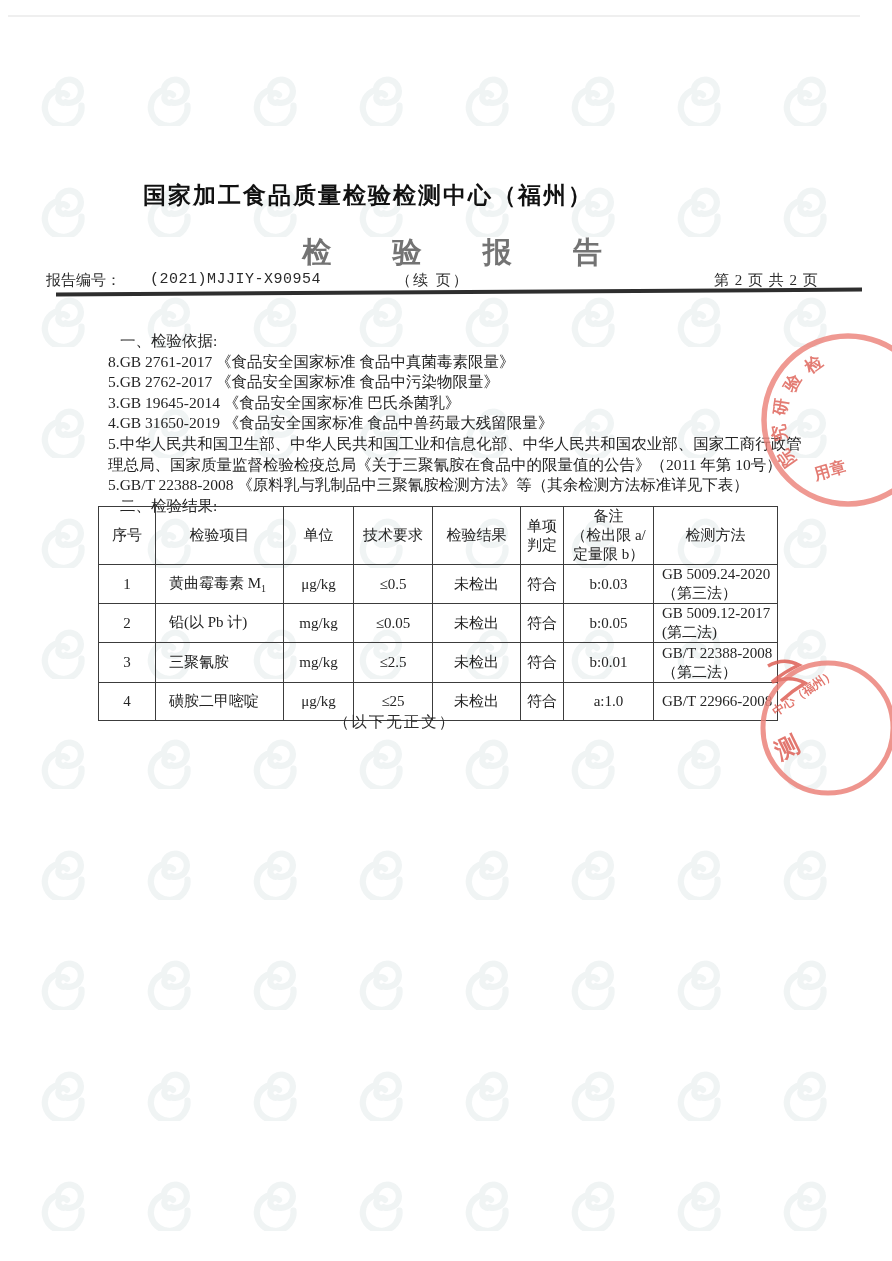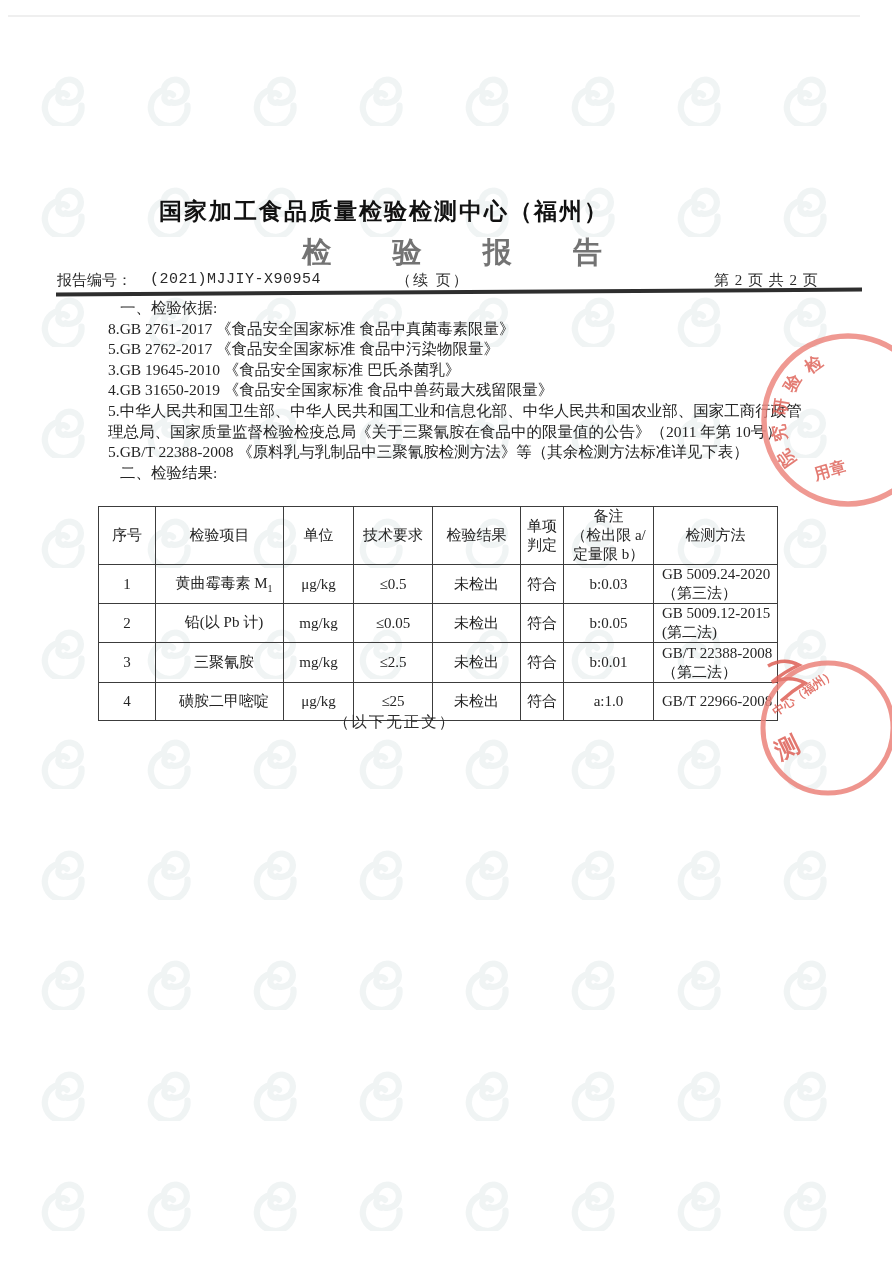--- a/index.html
+++ b/index.html
@@ -8,48 +8,48 @@
     font-family:"Liberation Serif","DejaVu Serif",serif;color:#222;
   }
   #watermarks{position:absolute;inset:0;pointer-events:none;}
   .wm{position:absolute;opacity:.6;}
   .topline{position:absolute;left:8px;top:15px;width:852px;height:2px;background:#efefef;}
   .org-title{
     position:absolute;left:0;top:120px;width:892px;margin:0;text-align:center;
     font-size:31px;font-weight:bold;letter-spacing:7px;color:#111;white-space:nowrap;
   }
   .center-name{
-    position:absolute;left:0;top:180px;width:736px;margin:16px;text-align:center;
+    position:absolute;left:0;top:180px;width:736px;margin:0;text-align:center;
     font-size:23px;font-weight:bold;letter-spacing:2px;color:#111;
   }
   .report-title{
     position:absolute;left:0;top:217px;width:892px;margin:16px;text-align:center;
     font-size:29px;font-weight:bold;letter-spacing:20px;word-spacing:14px;color:#737373;white-space:nowrap;
   }
   .meta{position:absolute;left:0;top:271px;width:892px;height:22px;font-size:15px;color:#2b2b2b;}
-  .meta .lbl{position:absolute;left:57px;}
+  .meta .lbl{position:absolute;left:46px;}
   .meta .no{position:absolute;left:150px;font-family:"Liberation Mono","DejaVu Sans Mono",monospace;font-size:15px;letter-spacing:.5px;}
   .meta .cont{position:absolute;left:396px;letter-spacing:2px;}
   .meta .pg{position:absolute;left:714px;letter-spacing:1px;}
   .rule{position:absolute;left:56px;top:290px;width:806px;height:4px;background:#2e2e2e;transform:rotate(-0.35deg);}
   .sec{
-    position:absolute;left:108px;top:298px;width:700px;
+    position:absolute;left:108px;top:331px;width:700px;
     font-size:15.5px;line-height:20.6px;color:#242424;
   }
   .sec .h{padding-left:12px;}
   .results-table{
     position:absolute;left:98px;top:506px;border-collapse:collapse;table-layout:fixed;
     font-size:15px;color:#242424;
   }
   .results-table th,.results-table td{
     border:1.6px solid #3c3c3c;padding:0 4px;text-align:center;vertical-align:middle;
     overflow:hidden;
   }
   .results-table th{font-weight:normal;white-space:pre-line;line-height:19px;}
-  .results-table td.item{text-align:center;padding-left:13px;}
+  .results-table td.item{text-align:left;padding-left:13px;}
   .results-table td.method{text-align:left;padding-left:8px;white-space:pre-line;line-height:19px;}
   .results-table sub{font-size:10px;}
   .footer-note{
     position:absolute;left:0;top:712px;width:790px;text-align:center;
     font-size:15.5px;letter-spacing:2px;color:#2b2b2b;
   }
   .seal{position:absolute;pointer-events:none;}
   .seal text{font-family:"Liberation Serif","DejaVu Serif",serif;font-weight:bold;}
 </style>
 </head>
@@ -511,21 +511,21 @@
     <span class="cont">（续 页）</span>
     <span class="pg">第 2 页  共 2 页</span>
   </div>
 
   <div class="rule"></div>
 
   <div class="sec">
     <div class="h">一、检验依据:</div>
     <div>8.GB 2761-2017 《食品安全国家标准 食品中真菌毒素限量》</div>
     <div>5.GB 2762-2017 《食品安全国家标准 食品中污染物限量》</div>
-    <div>3.GB 19645-2010 《食品安全国家标准 巴氏杀菌乳》</div>
+    <div>3.GB 19645-2014 《食品安全国家标准 巴氏杀菌乳》</div>
     <div>4.GB 31650-2019 《食品安全国家标准 食品中兽药最大残留限量》</div>
     <div>5.中华人民共和国卫生部、中华人民共和国工业和信息化部、中华人民共和国农业部、国家工商行政管理总局、国家质量监督检验检疫总局《关于三聚氰胺在食品中的限量值的公告》（2011 年第 10号）</div>
     <div>5.GB/T 22388-2008 《原料乳与乳制品中三聚氰胺检测方法》等（其余检测方法标准详见下表）</div>
     <div class="h">二、检验结果:</div>
   </div>
 
   <table class="results-table">
     <colgroup>
       <col style="width:57px">
         <col style="width:128px">
@@ -562,21 +562,21 @@
 （第三法）</td>
     </tr>
     <tr style="height:39px">
       <td>2</td>
       <td class="item"><span>铅(以 Pb 计)</span><sub></sub></td>
       <td>mg/kg</td>
       <td>≤0.05</td>
       <td>未检出</td>
       <td>符合</td>
       <td>b:0.05</td>
-      <td class="method">GB 5009.12-2015
+      <td class="method">GB 5009.12-2017
 (第二法)</td>
     </tr>
     <tr style="height:40px">
       <td>3</td>
       <td class="item"><span>三聚氰胺</span><sub></sub></td>
       <td>mg/kg</td>
       <td>≤2.5</td>
       <td>未检出</td>
       <td>符合</td>
       <td>b:0.01</td>

